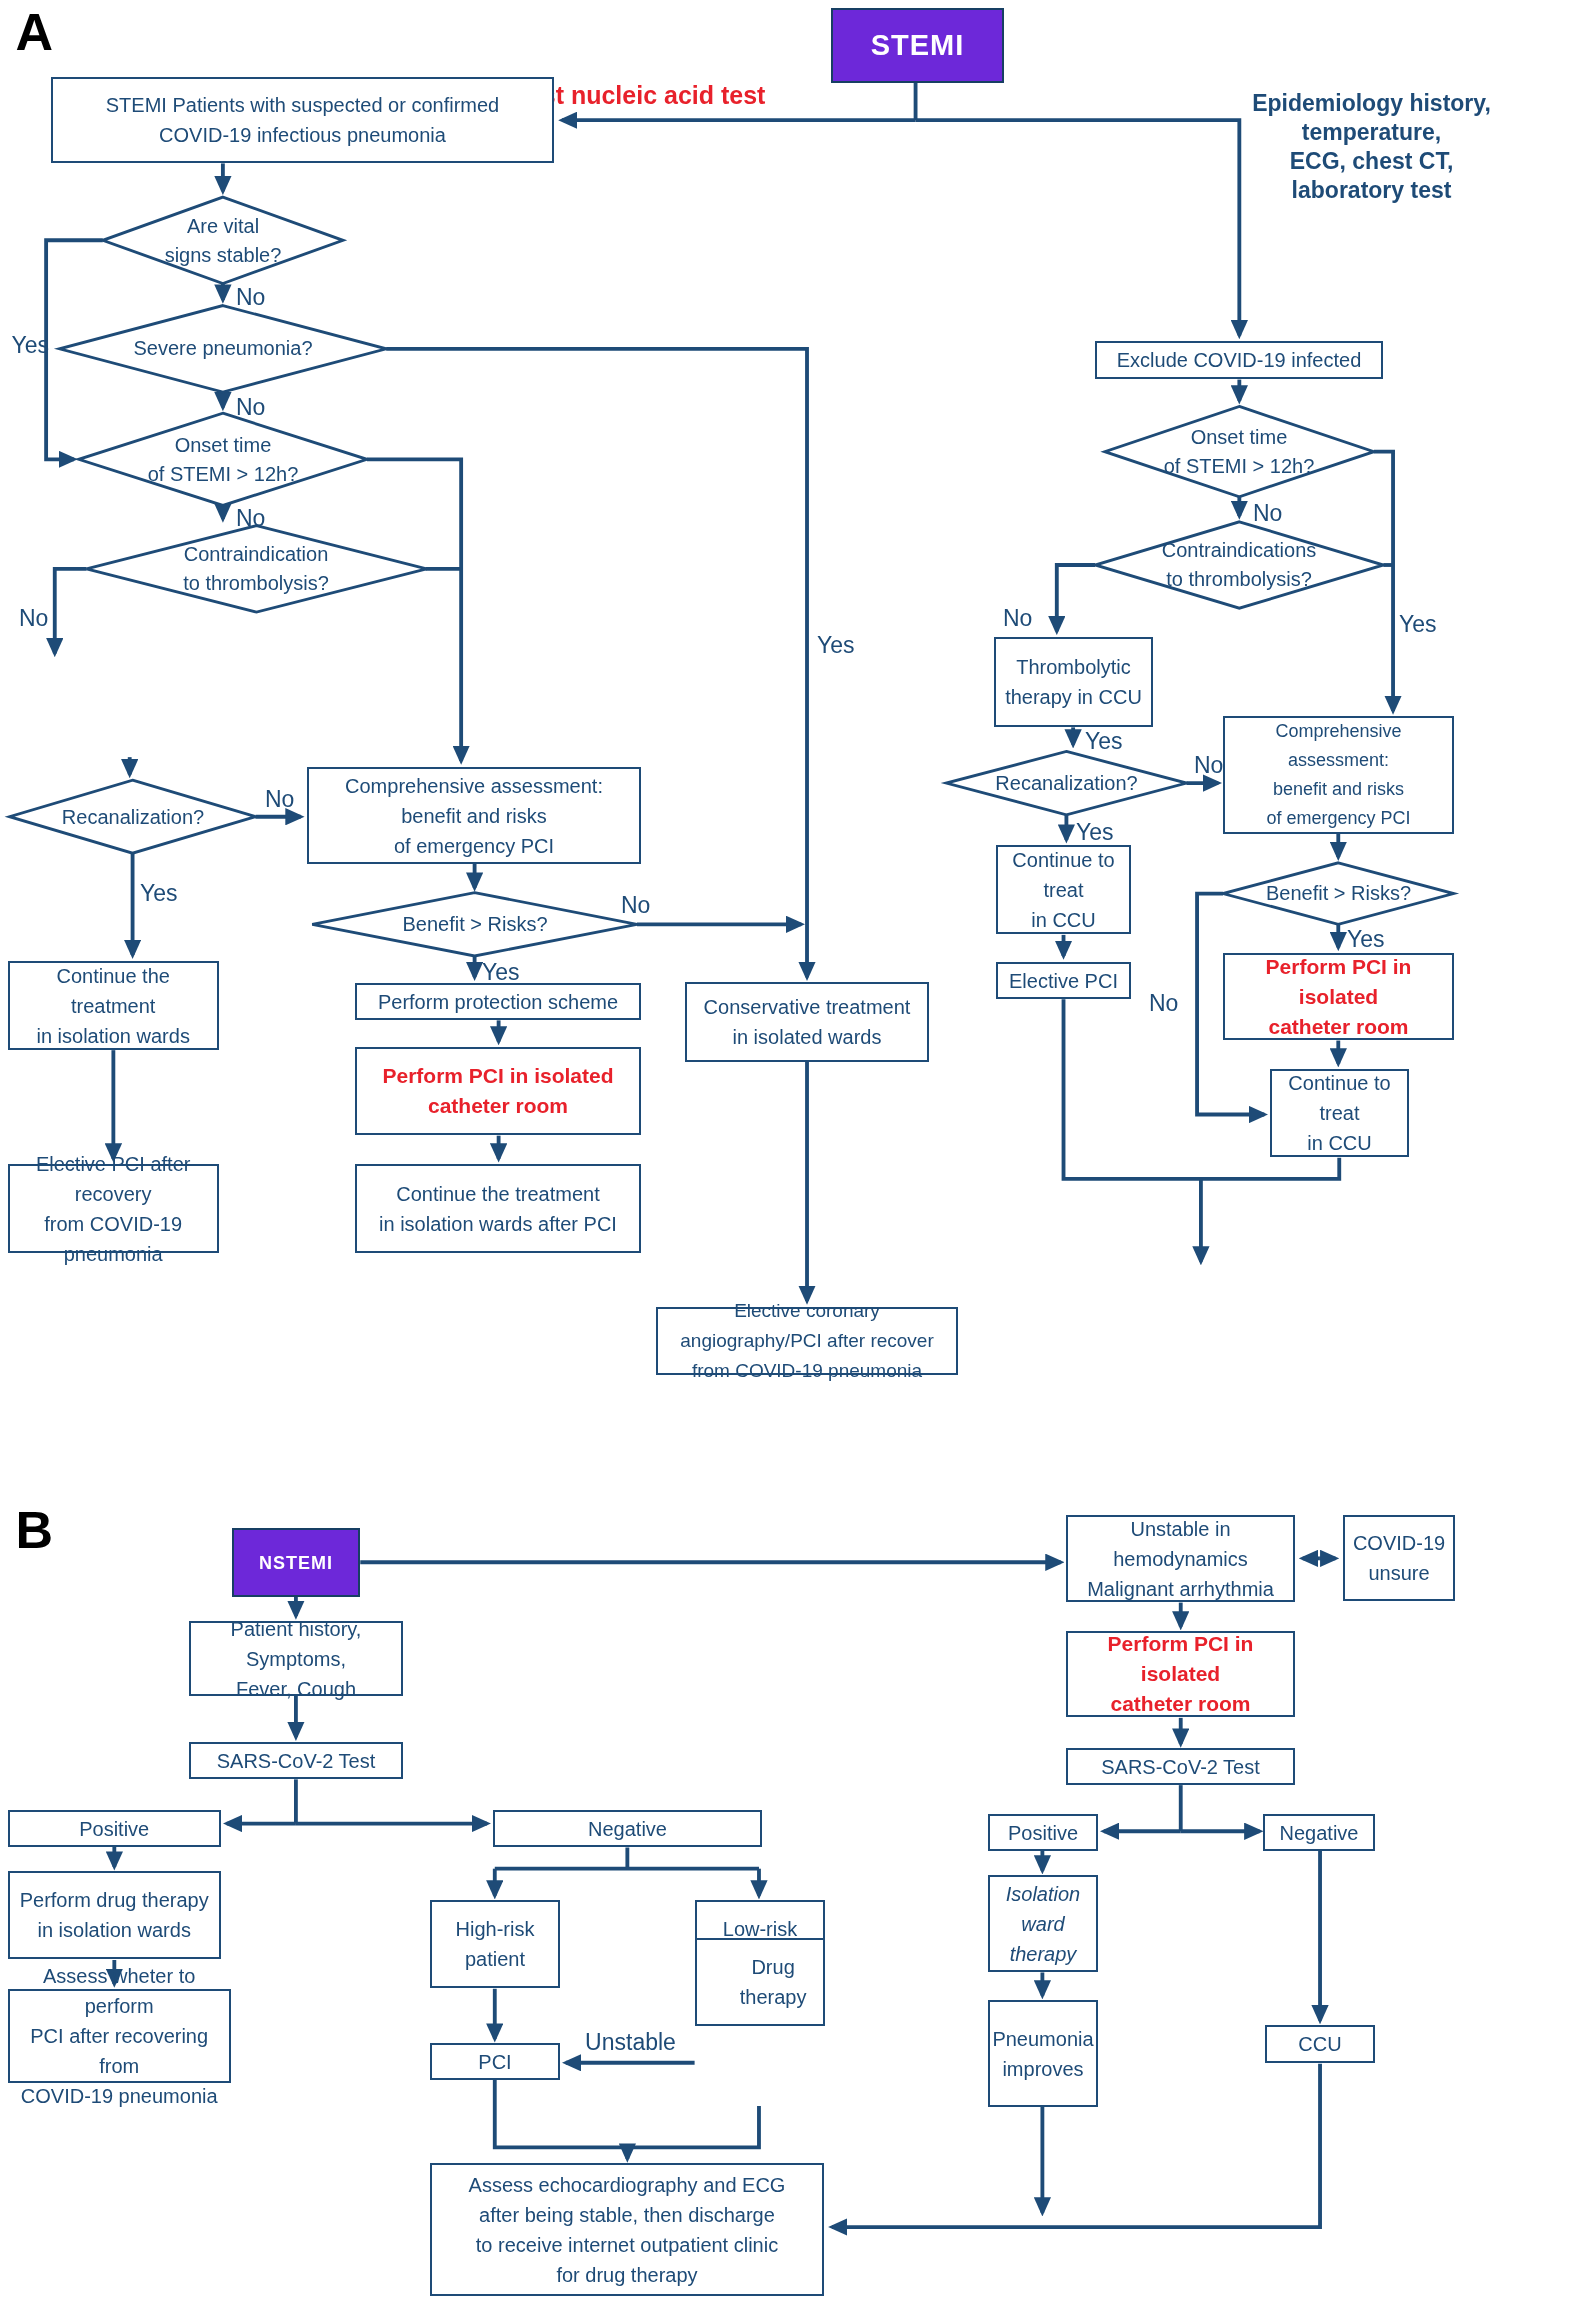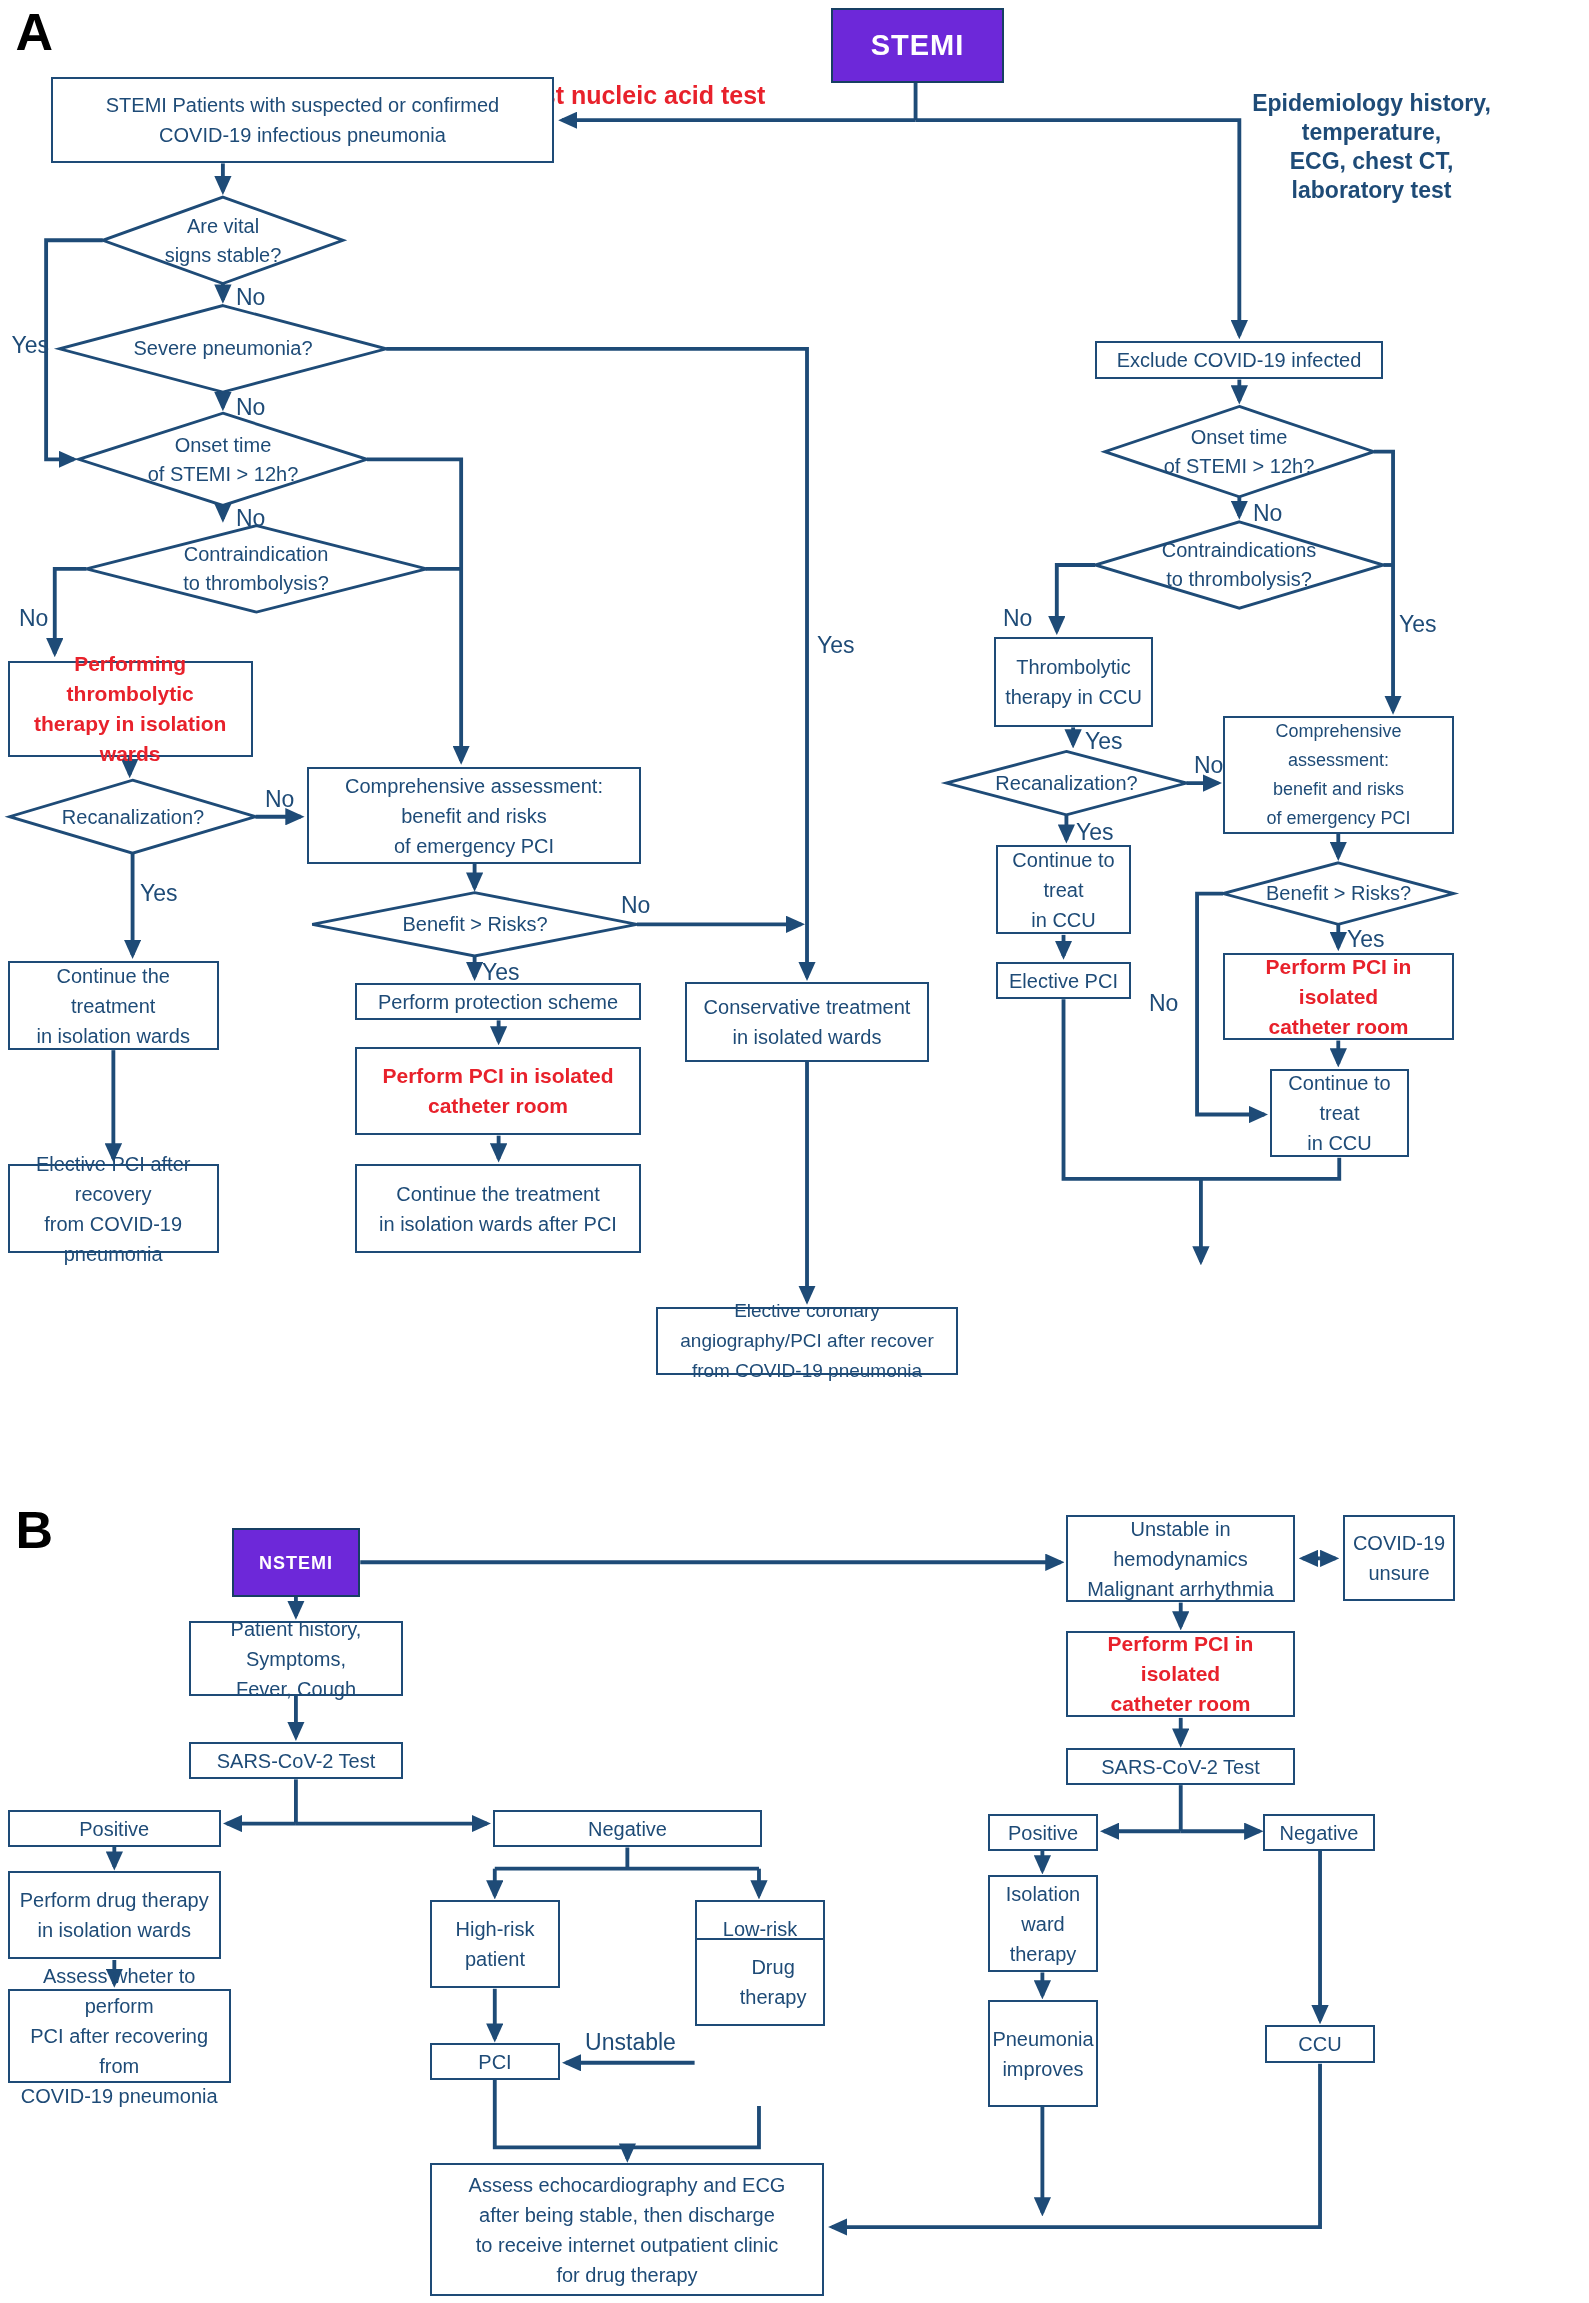--- a/index.html
+++ b/index.html
@@ -129,22 +129,20 @@
   <div class="dtext" style="left:127px;top:204px;width:192px;height:73px;">Are vital
 signs stable?</div>
   <div class="dtext" style="left:79px;top:317px;width:288px;height:63px;">Severe pneumonia?</div>
   <div class="dtext" style="left:103px;top:423px;width:240px;height:73px;">Onset time
 of STEMI &gt; 12h?</div>
   <div class="dtext" style="left:112px;top:532px;width:288px;height:73px;">Contraindication
 to thrombolysis?</div>
   <div class="dtext" style="left:29px;top:790px;width:208px;height:54px;">Recanalization?</div>
   <div class="dtext" style="left:350px;top:899px;width:250px;height:50px;">Benefit &gt; Risks?</div>
 
-  <div class="box red" style="left:7.7px;top:661px;width:245px;height:96px;">Performing thrombolytic
-therapy in isolation wards</div>
   <div class="box" style="left:7.7px;top:961px;width:211px;height:89px;">Continue the treatment
 in isolation wards</div>
   <div class="box" style="left:7.7px;top:1164px;width:211px;height:89px;">Elective PCI after recovery
 from COVID-19 pneumonia</div>
 
   <div class="box" style="left:307px;top:767px;width:334px;height:97px;">Comprehensive assessment:
 benefit and risks
 of emergency PCI</div>
   <div class="box" style="left:355px;top:983px;width:286px;height:37px;">Perform protection scheme</div>
   <div class="box red" style="left:355px;top:1047px;width:286px;height:88px;">Perform PCI in isolated
@@ -223,21 +221,21 @@
 
   <div class="box" style="left:1066px;top:1515px;width:229px;height:87px;">Unstable in hemodynamics
 Malignant arrhythmia</div>
   <div class="box" style="left:1343px;top:1515px;width:112px;height:86px;">COVID-19
 unsure</div>
   <div class="box red" style="left:1066px;top:1631px;width:229px;height:86px;">Perform PCI in isolated
 catheter room</div>
   <div class="box" style="left:1066px;top:1748px;width:229px;height:37px;">SARS-CoV-2 Test</div>
   <div class="box" style="left:988px;top:1814px;width:110px;height:37px;">Positive</div>
   <div class="box" style="left:1263px;top:1814px;width:112px;height:37px;">Negative</div>
-  <div class="box" style="left:988px;top:1875px;width:110px;height:97px;">Isolation
+  <div class="box" style="left:988px;top:1875px;width:110px;height:97px;font-style:italic;">Isolation
 ward
 therapy</div>
   <div class="box" style="left:988px;top:2000px;width:110px;height:107px;">Pneumonia
 improves</div>
   <div class="box" style="left:1265px;top:2025px;width:110px;height:38px;">CCU</div>
 
 </div>
 
 
 </body></html>

